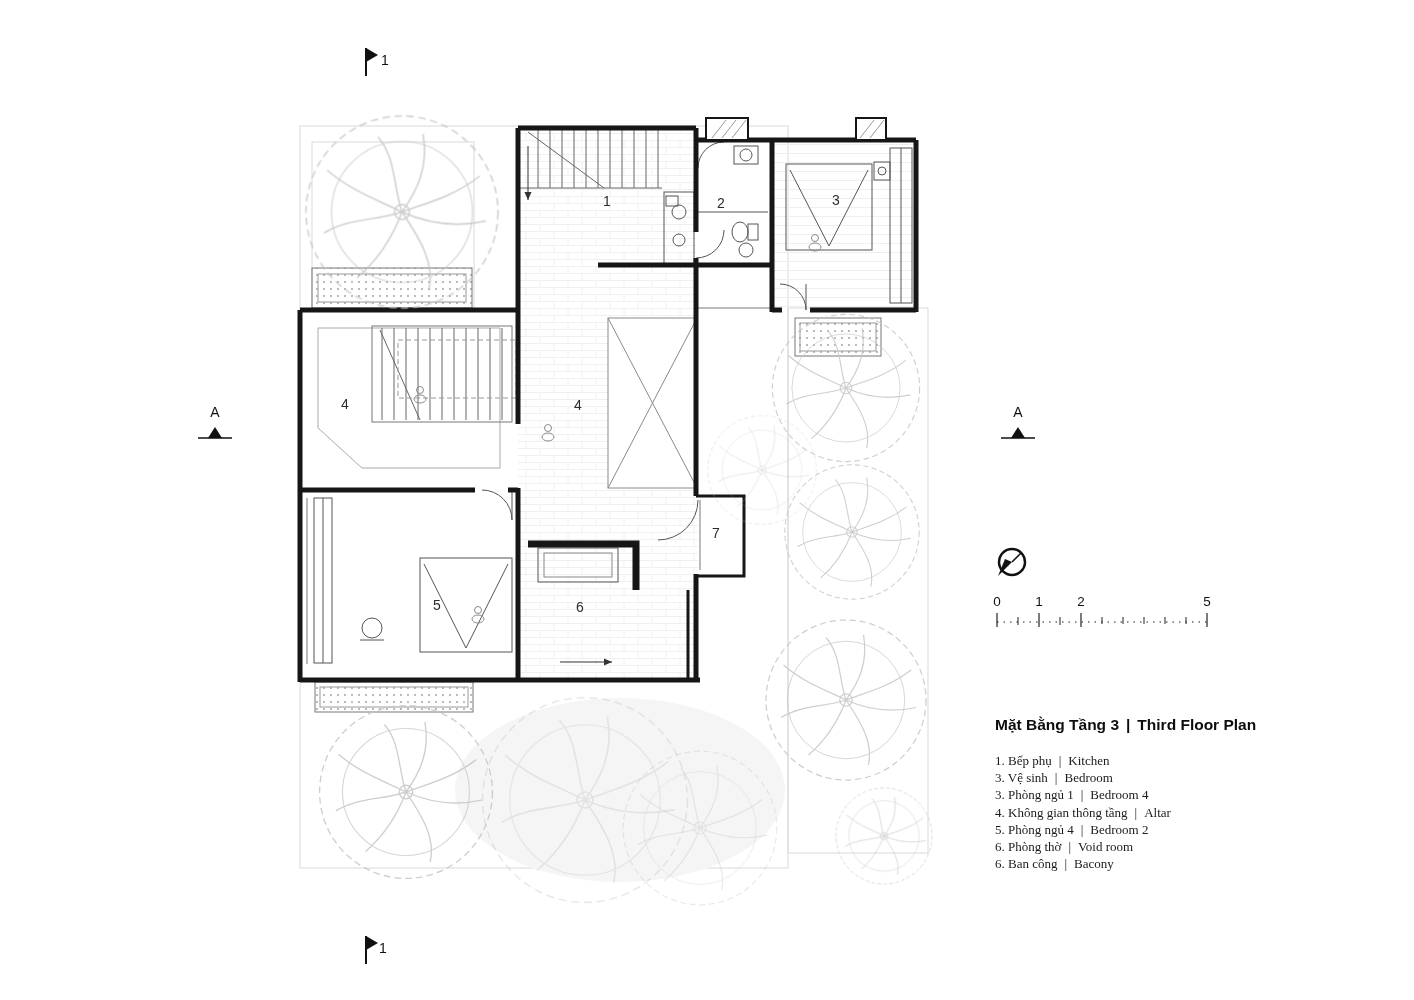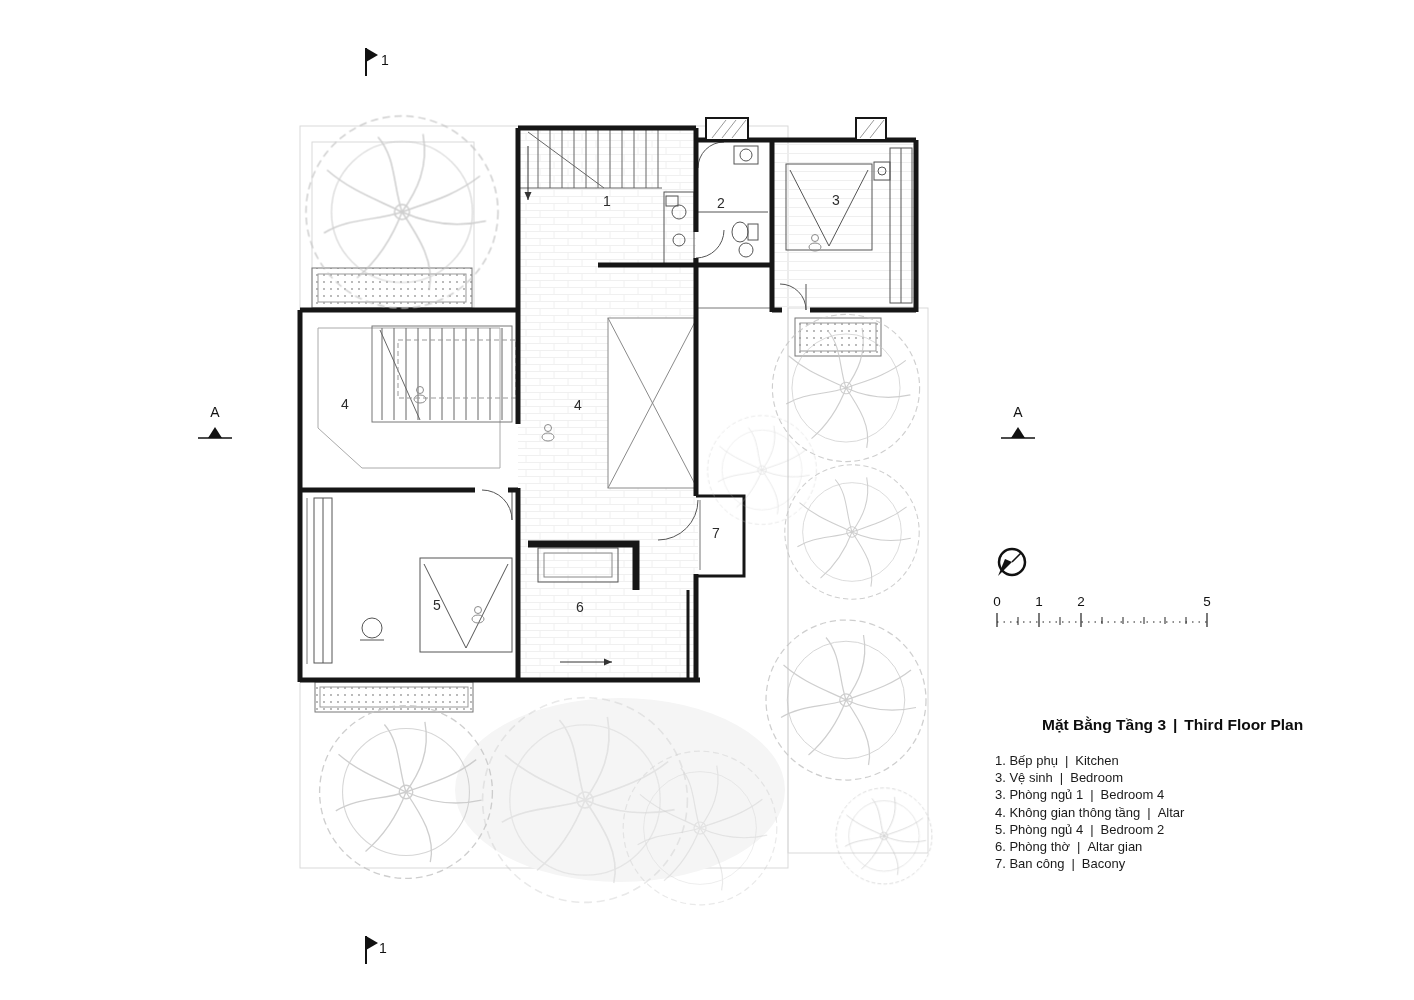--- a/index.html
+++ b/index.html
@@ -15,28 +15,28 @@
   .marker-label {
     position:absolute; transform:translate(-50%,-50%);
     font-size:14px; color:#111;
   }
   .scale-label {
     position:absolute; transform:translate(-50%,0);
     font-size:13.5px; color:#111;
   }
   .title-block {
     position:absolute; left:995px; top:716px;
-    font-size:15.5px; font-weight:bold; color:#0d0d0d; white-space:nowrap;margin-left:47px;
+    font-size:15.5px; font-weight:bold; color:#0d0d0d; white-space:nowrap;
   }
   .title-block .sep { padding:0 7px; font-weight:bold; }
   .legend {
     position:absolute; left:995px; top:752px;
     font-size:13px; line-height:17.2px; color:#1a1a1a;
   }
-  .legend-row { white-space:nowrap; }
+  .legend-row { white-space:nowrap;font-family:Liberation Serif, serif; }
   .legend-row .lsep { padding:0 7px; }
 </style>
 </head>
 <body>
 
 <div class="canvas">
 
   <svg class="plan-svg" width="1414" height="1000" viewBox="0 0 1414 1000">
     <defs>
       <pattern id="brick" width="28" height="14" patternUnits="userSpaceOnUse">
@@ -252,17 +252,17 @@
   <div class="title-block">
     <span>Mặt Bằng Tầng 3</span><span class="sep">|</span><span>Third Floor Plan</span>
   </div>
 
   <div class="legend">
     <div class="legend-row"><span>1. Bếp phụ</span><span class="lsep">|</span><span>Kitchen</span></div>
     <div class="legend-row"><span>3. Vệ sinh</span><span class="lsep">|</span><span>Bedroom</span></div>
     <div class="legend-row"><span>3. Phòng ngủ 1</span><span class="lsep">|</span><span>Bedroom 4</span></div>
     <div class="legend-row"><span>4. Không gian thông tầng</span><span class="lsep">|</span><span>Altar</span></div>
     <div class="legend-row"><span>5. Phòng ngủ 4</span><span class="lsep">|</span><span>Bedroom 2</span></div>
-    <div class="legend-row"><span>6. Phòng thờ</span><span class="lsep">|</span><span>Altar gian</span></div>
-    <div class="legend-row"><span>7. Ban công</span><span class="lsep">|</span><span>Bacony</span></div>
+    <div class="legend-row"><span>6. Phòng thờ</span><span class="lsep">|</span><span>Void room</span></div>
+    <div class="legend-row"><span>6. Ban công</span><span class="lsep">|</span><span>Bacony</span></div>
   </div>
 
 </div>
 
 </body></html>

